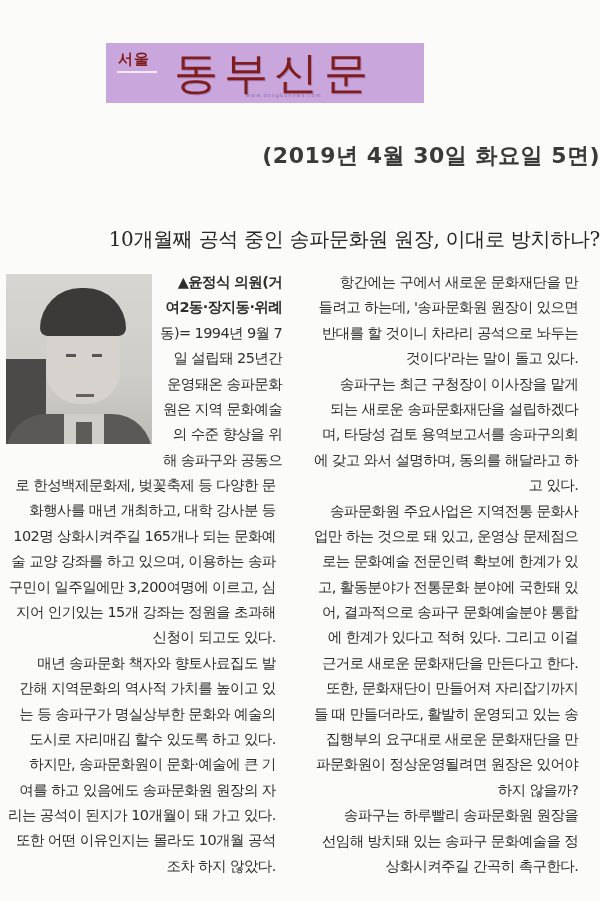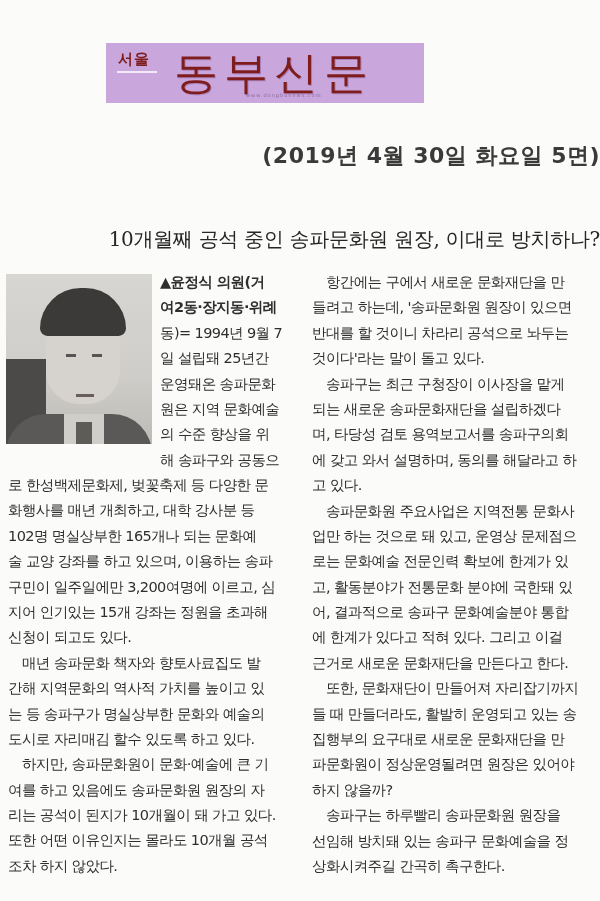--- a/index.html
+++ b/index.html
@@ -87,21 +87,21 @@
   .photo .tie {
     position: absolute; left: 70px; top: 148px; width: 16px; height: 24px;
     background: #5e5c59;
   }
   .col {
     position: absolute;
     font-size: 14.5px; line-height: 25.4px; color: #2e2e2e;
     letter-spacing: -0.6px;
     white-space: nowrap;
   }
-  .col .line { display: block; height: 25.4px; }
+  .col .line { display: block; height: 25.4px; text-align: right; }
   .col .b { font-weight: bold; }
   .left-narrow { left: 160px; top: 270px; }
   .left-wide { left: 8px; top: 473px; }
   .right { left: 312px; top: 270px; }
 </style>
 </head>
 <body>
 
 <div class="masthead">
   <span class="city">서울</span>
@@ -132,21 +132,21 @@
   <span class="line">일 설립돼 25년간</span>
   <span class="line">운영돼온 송파문화</span>
   <span class="line">원은 지역 문화예술</span>
   <span class="line">의 수준 향상을 위</span>
   <span class="line">해 송파구와 공동으</span>
 </div>
 
 <div class="col left-wide">
   <span class="line">로 한성백제문화제, 벚꽃축제 등 다양한 문</span>
   <span class="line">화행사를 매년 개최하고, 대학 강사분 등</span>
-  <span class="line">102명 명실상부한 165개나 되는 문화예</span>
+  <span class="line">102명 상화시켜주길 165개나 되는 문화예</span>
   <span class="line">술 교양 강좌를 하고 있으며, 이용하는 송파</span>
   <span class="line">구민이 일주일에만 3,200여명에 이르고, 심</span>
   <span class="line">지어 인기있는 15개 강좌는 정원을 초과해</span>
   <span class="line">신청이 되고도 있다.</span>
   <span class="line">　매년 송파문화 책자와 향토사료집도 발</span>
   <span class="line">간해 지역문화의 역사적 가치를 높이고 있</span>
   <span class="line">는 등 송파구가 명실상부한 문화와 예술의</span>
   <span class="line">도시로 자리매김 할수 있도록 하고 있다.</span>
   <span class="line">　하지만, 송파문화원이 문화·예술에 큰 기</span>
   <span class="line">여를 하고 있음에도 송파문화원 원장의 자</span>

